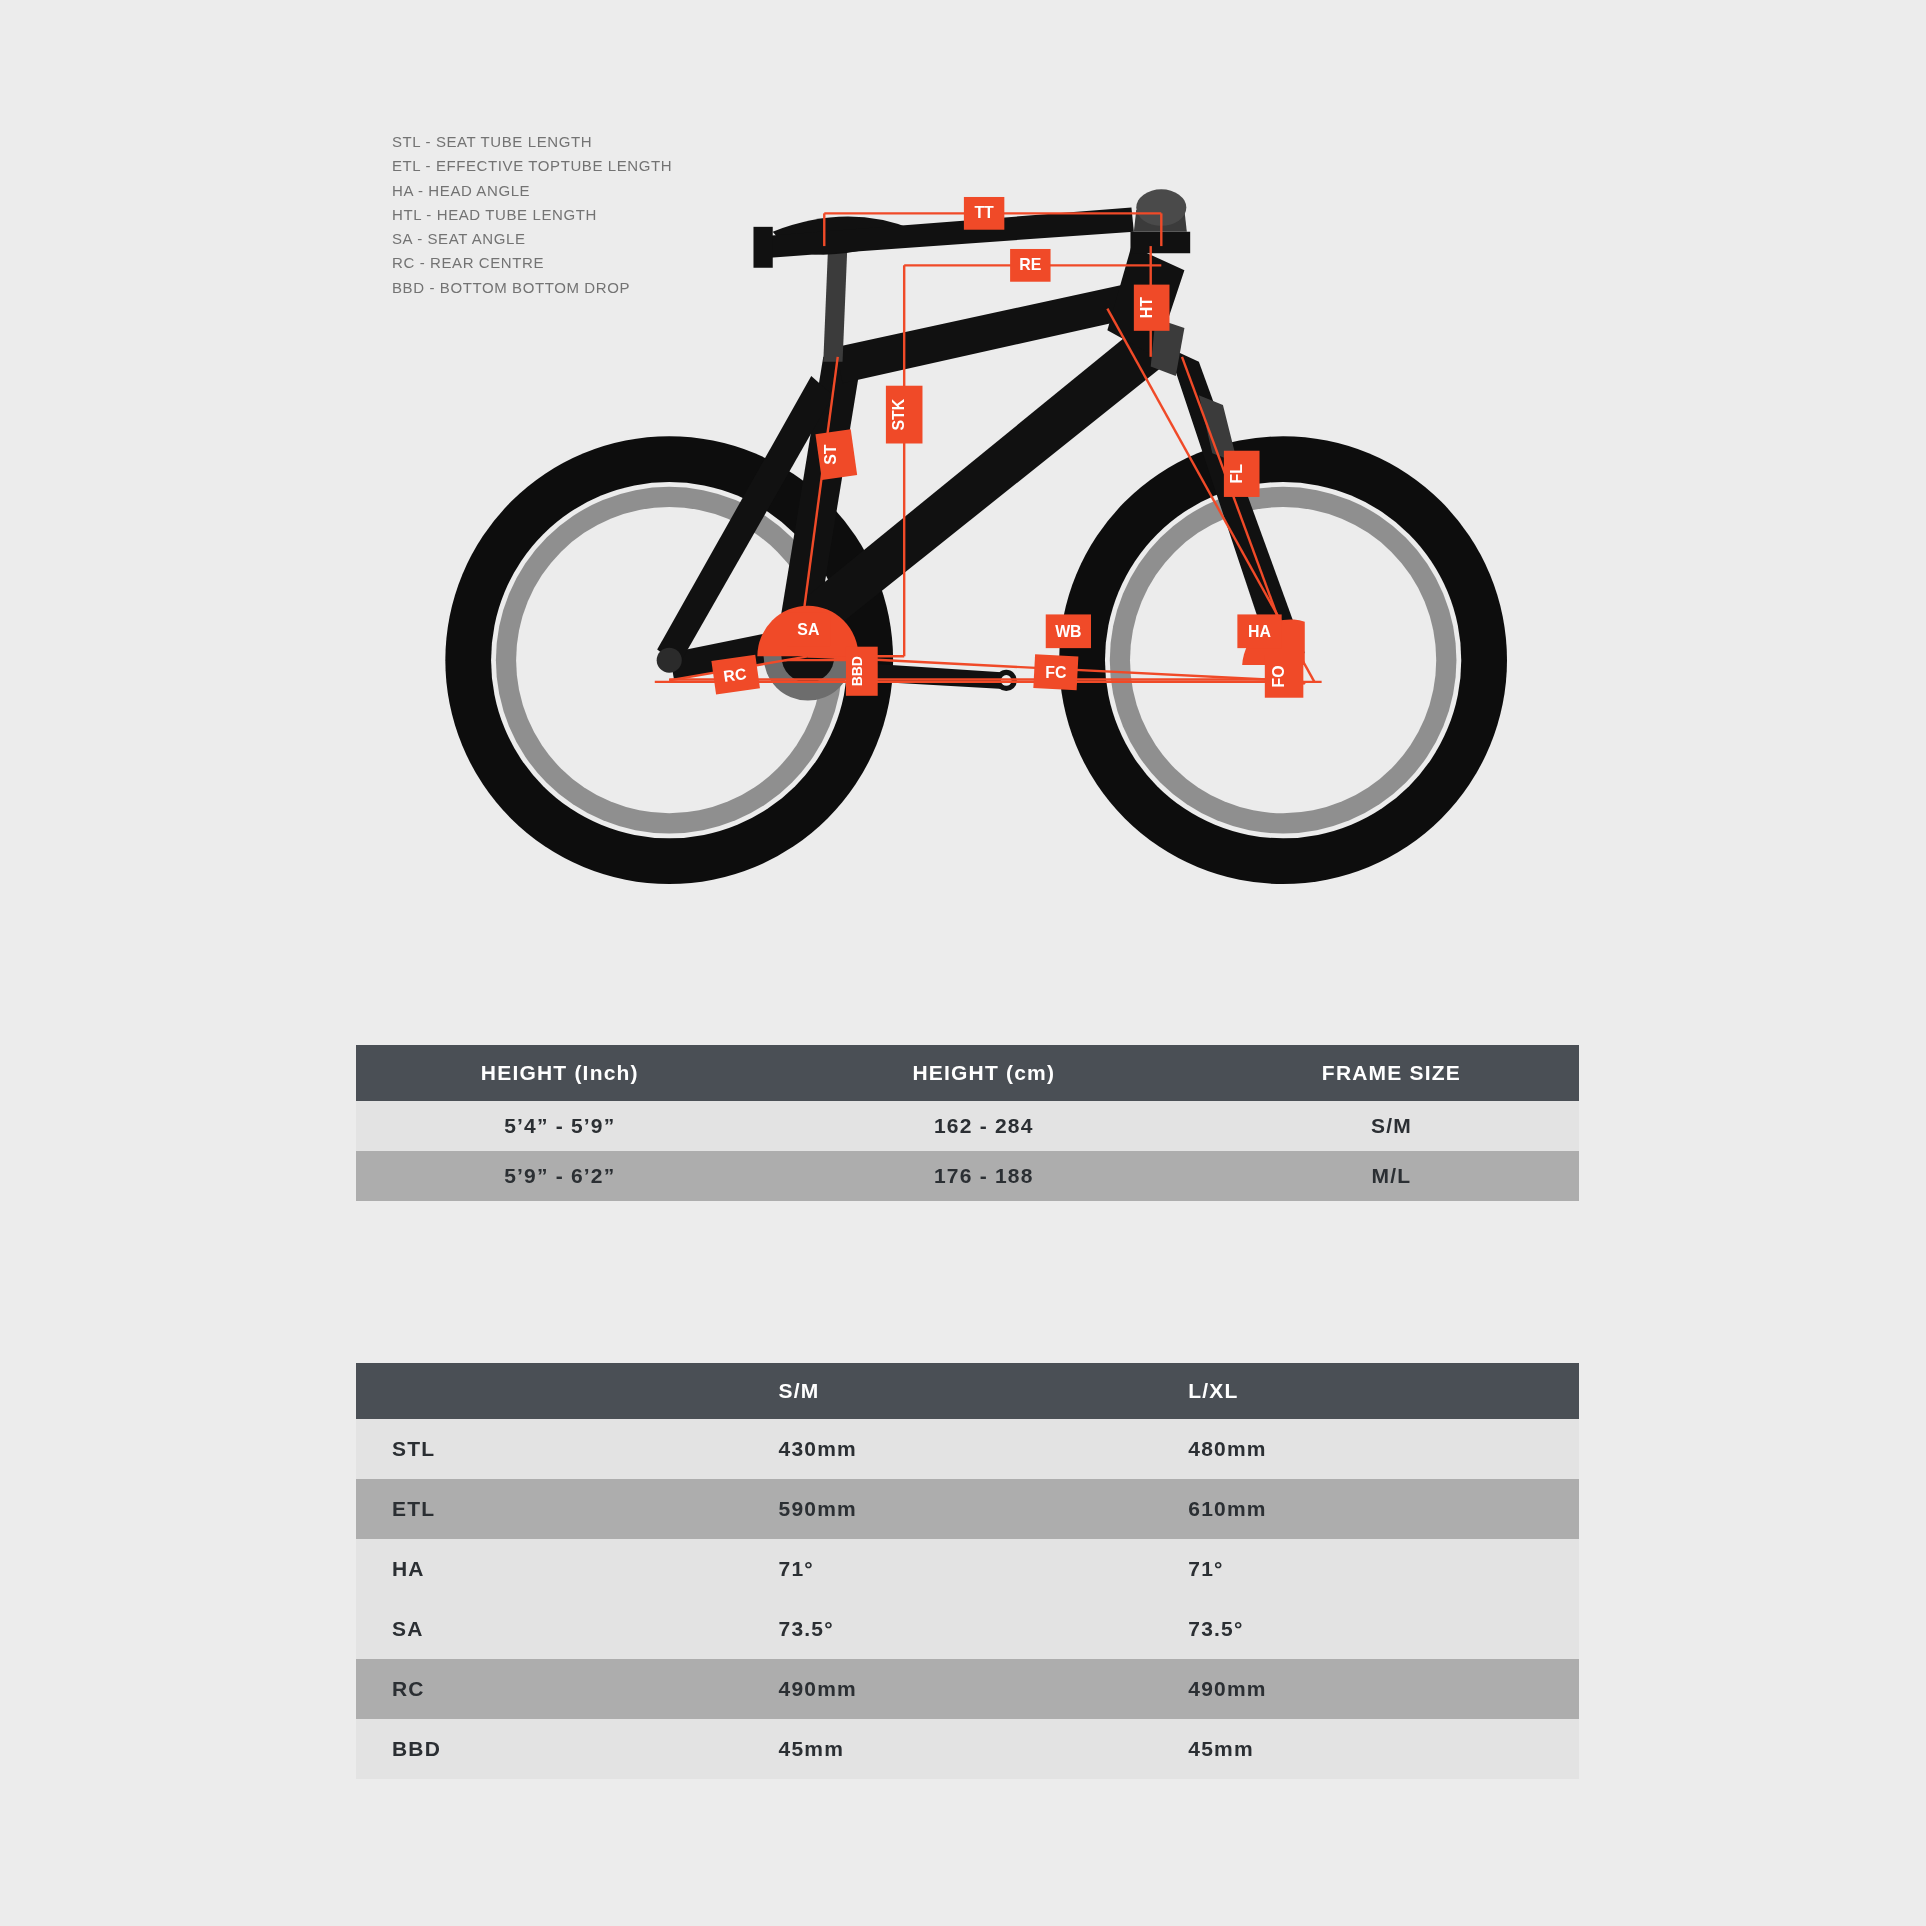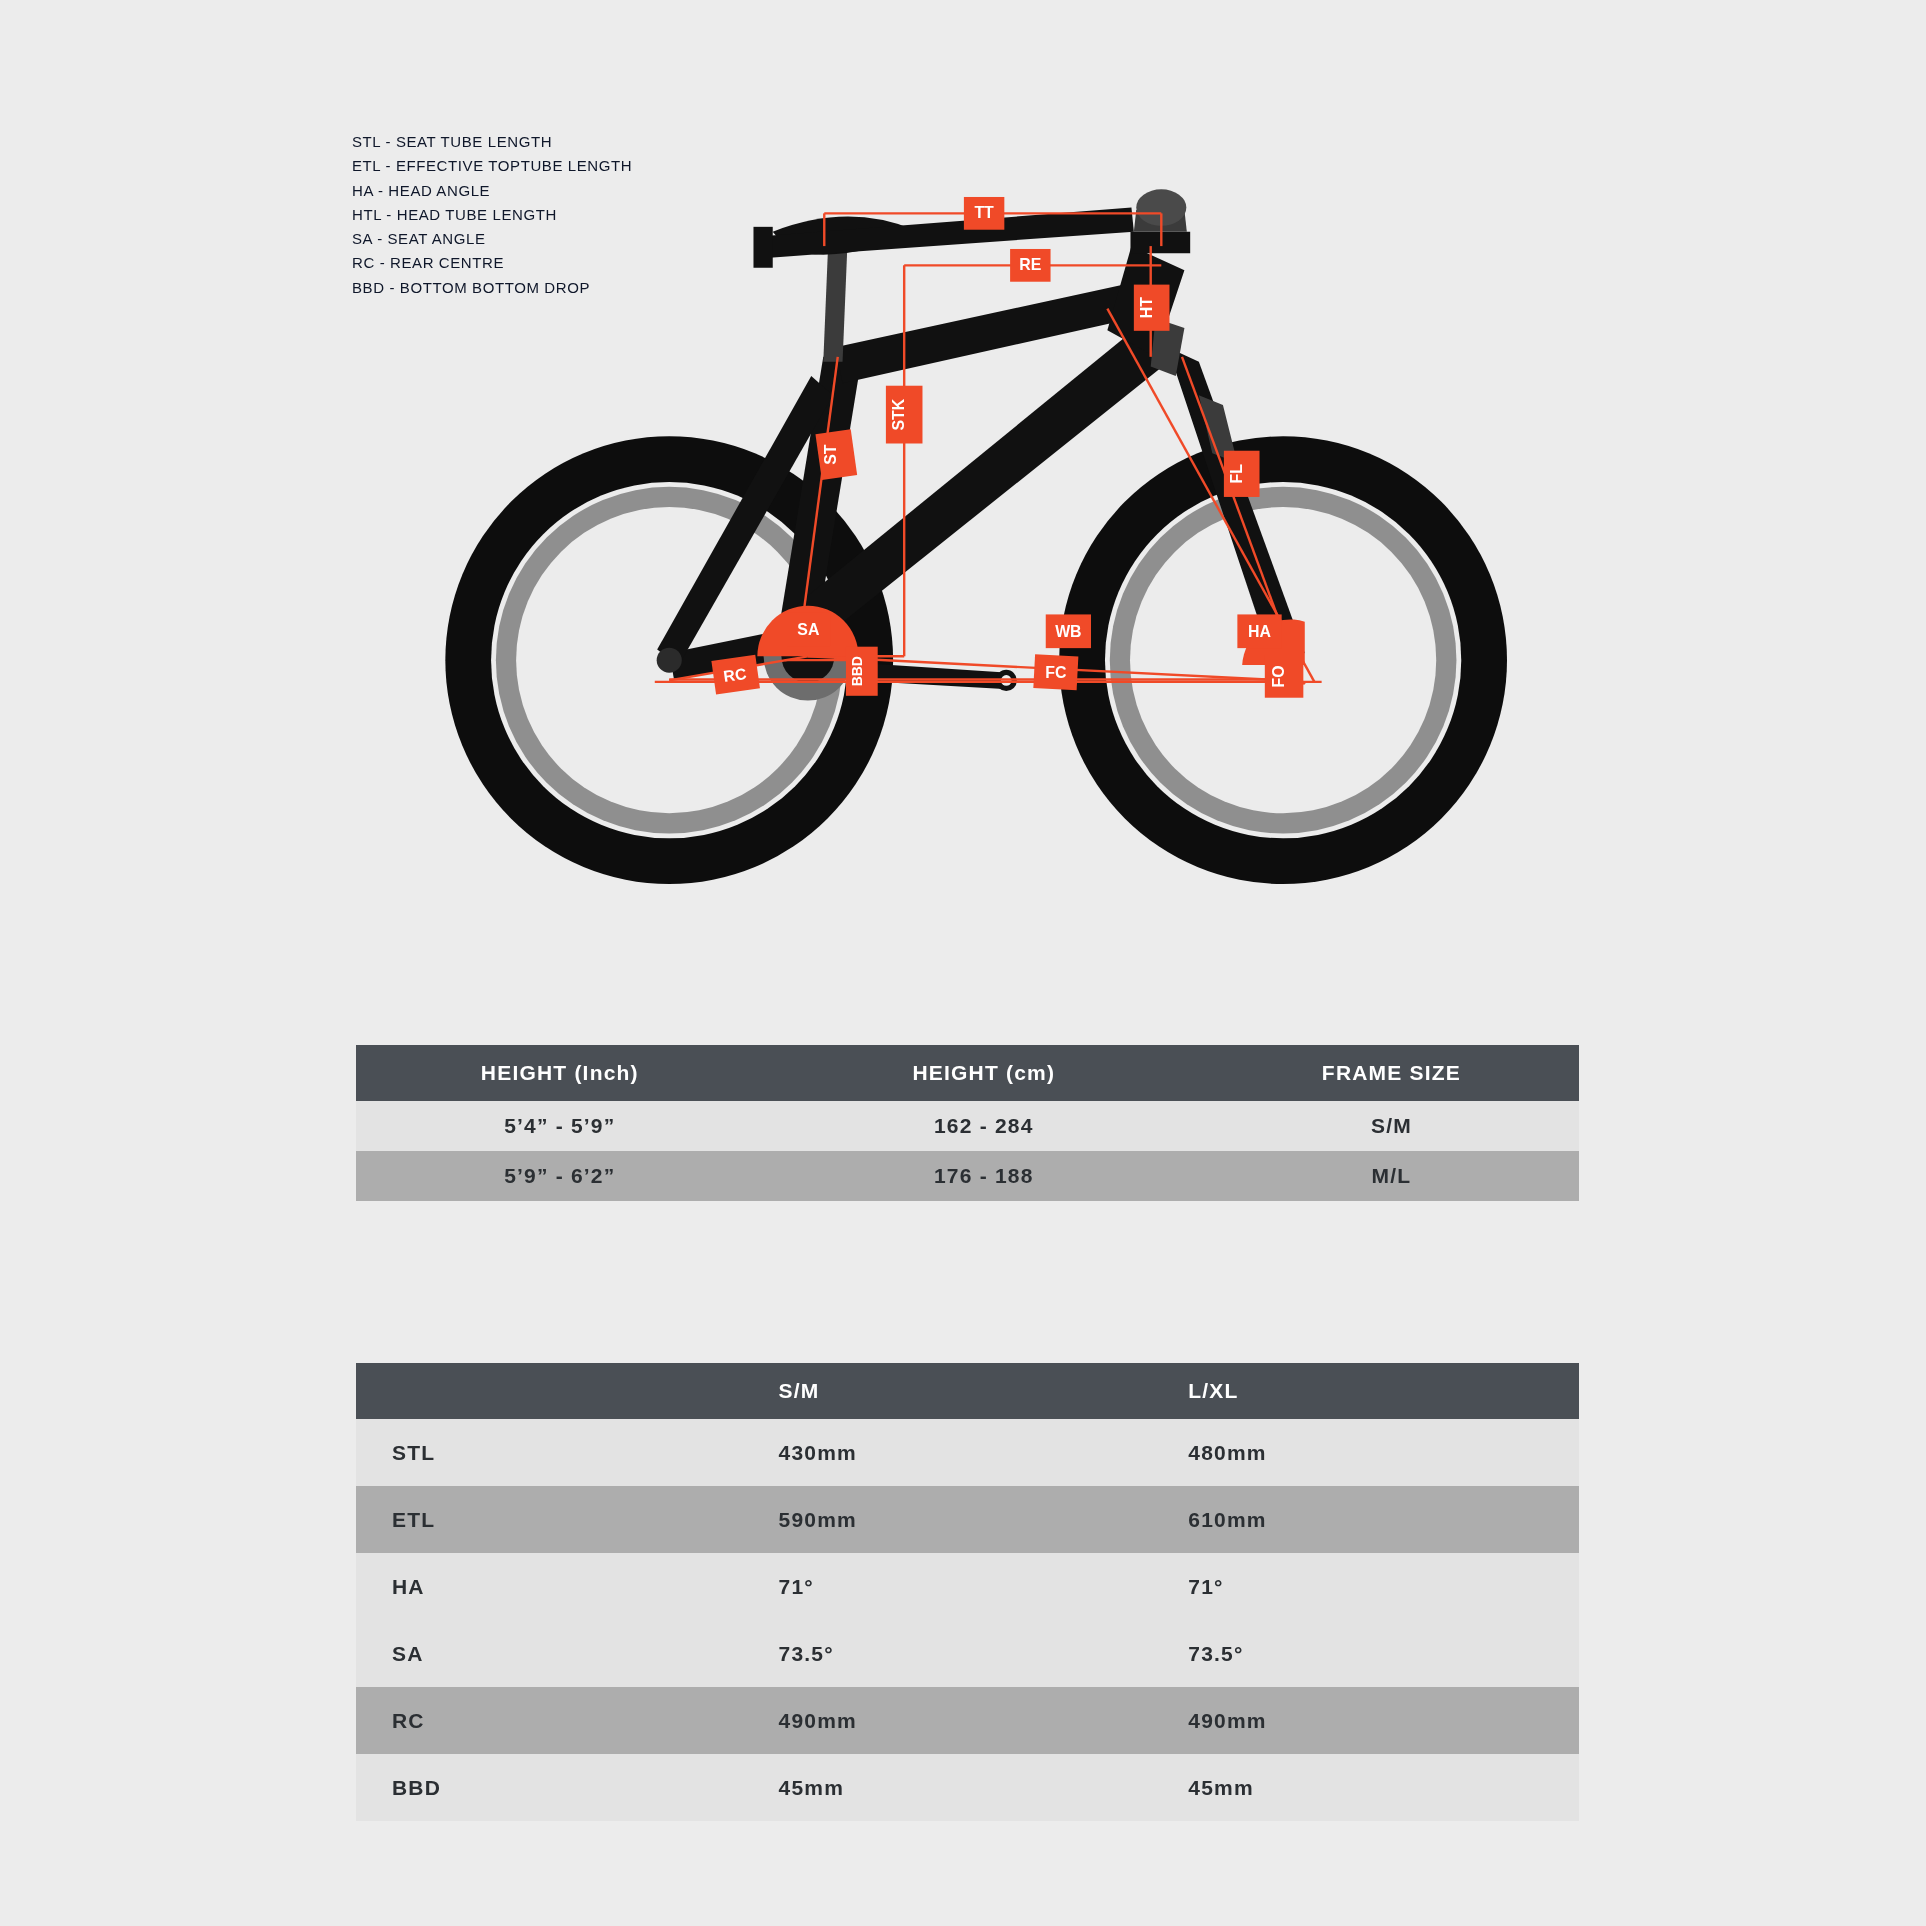--- a/index.html
+++ b/index.html
@@ -20,22 +20,23 @@
   .legend {
     position: absolute;
     left: 352px;
     top: 130px;
     width: 433px;
   }
   .legend-line {
     font-size: 15px;
     letter-spacing: 0.6px;
     line-height: 1.62;
-    color: #0f172a;
+    color: #737373;
     white-space: nowrap;
+    margin-left: 40px;
   }
 
   
   .bike-wrap {
     position: absolute;
     left: 337px;
     top: 87px;
     width: 1300px;
     height: 843px;
   }
@@ -79,21 +80,21 @@
     color: #2b2f33;
   }
   tr.light td { background: #e3e3e3; }
   tr.dark td  { background: #adadad; }
 
   .geometry .hdr-row th {
     text-align: left;
     padding-left: 19px;
   }
   .geometry .hdr-row th.blank { padding-left: 0; }
-  .geometry tbody tr { height: 67px; }
+  .geometry tbody tr { height: 60px; }
   .geometry tbody td {
     font-size: 21px;
     font-weight: bold;
     letter-spacing: 1.2px;
     vertical-align: middle;
     color: #2b2f33;
     padding-left: 19px;
   }
   .geometry tbody td.label {
     padding-left: 36px;

